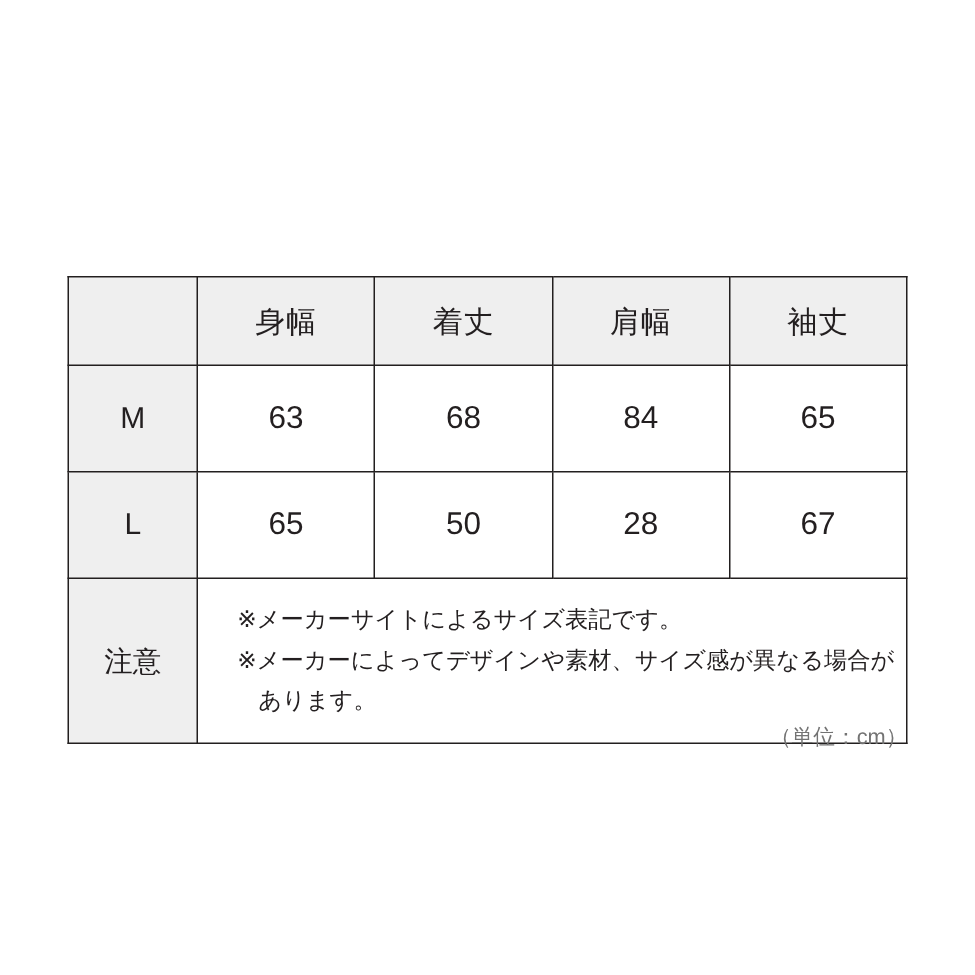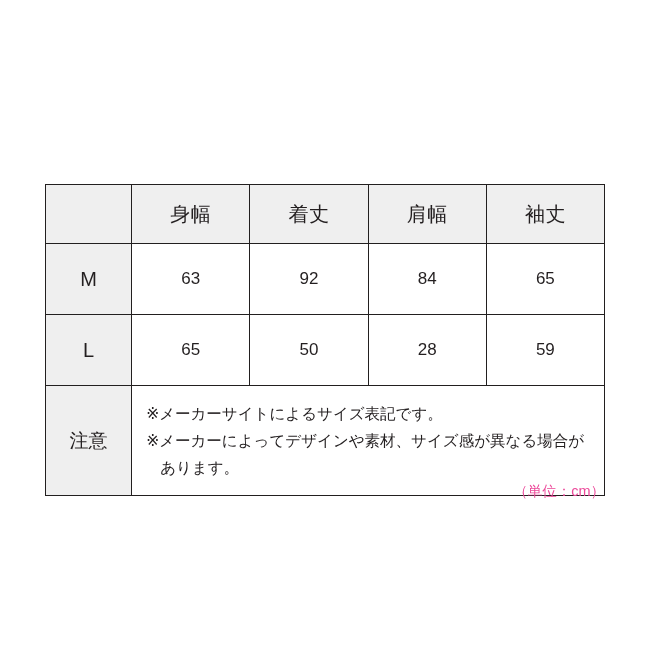--- a/index.html
+++ b/index.html
@@ -49,54 +49,54 @@
     height: 58px;
     background: #efefef;
     font-size: 20px;
     letter-spacing: 0.5px;
   }
   .hdr-corner {
     background: #efefef !important;
   }
   .data-row td {
     height: 70px;
-    font-size: 17px;
+    font-size: 21px;
     background: #ffffff;
   }
   .data-row td.row-label {
     background: #efefef;
     font-size: 20px;
   }
   .note-row td.note-label {
     background: #efefef;
     font-size: 19px;
     height: 96px;
   }
   .note-row td.note-body {
     background: #ffffff;
     text-align: left;
-    padding: 14px 16px 14px 14px;
+    padding: 14px 16px 14px 26px;
     font-size: 15.5px;
     line-height: 1.75;
   }
   .note-body .note-line {
     display: block;
     white-space: pre;
   }
   .note-body .note-line.indent {
     padding-left: 14px;
   }
   .unit {
     position: absolute;
     left: 45px;
     top: 446px;
     width: 560px;
     text-align: right;
     font-size: 14.5px;
-    color: #ec4899;
+    color: #737373;
   }
 </style>
 </head>
 <body>
 
 <div class="page">
 
   <div class="table-wrap">
     <table class="size-table">
       <colgroup>
@@ -111,31 +111,31 @@
           <td class="hdr-corner"></td>
           <td>身幅</td>
           <td>着丈</td>
           <td>肩幅</td>
           <td>袖丈</td>
         </tr>
 
         <tr class="data-row">
           <td class="row-label">M</td>
           <td>63</td>
-          <td>92</td>
+          <td>68</td>
           <td>84</td>
           <td>65</td>
         </tr>
 
         <tr class="data-row">
           <td class="row-label">L</td>
           <td>65</td>
           <td>50</td>
           <td>28</td>
-          <td>59</td>
+          <td>67</td>
         </tr>
 
         <tr class="note-row">
           <td class="note-label">注意</td>
           <td class="note-body" colspan="4">
             <span class="note-line">※メーカーサイトによるサイズ表記です。</span>
             <span class="note-line">※メーカーによってデザインや素材、サイズ感が異なる場合が</span>
             <span class="note-line indent">あります。</span>
           </td>
         </tr>

